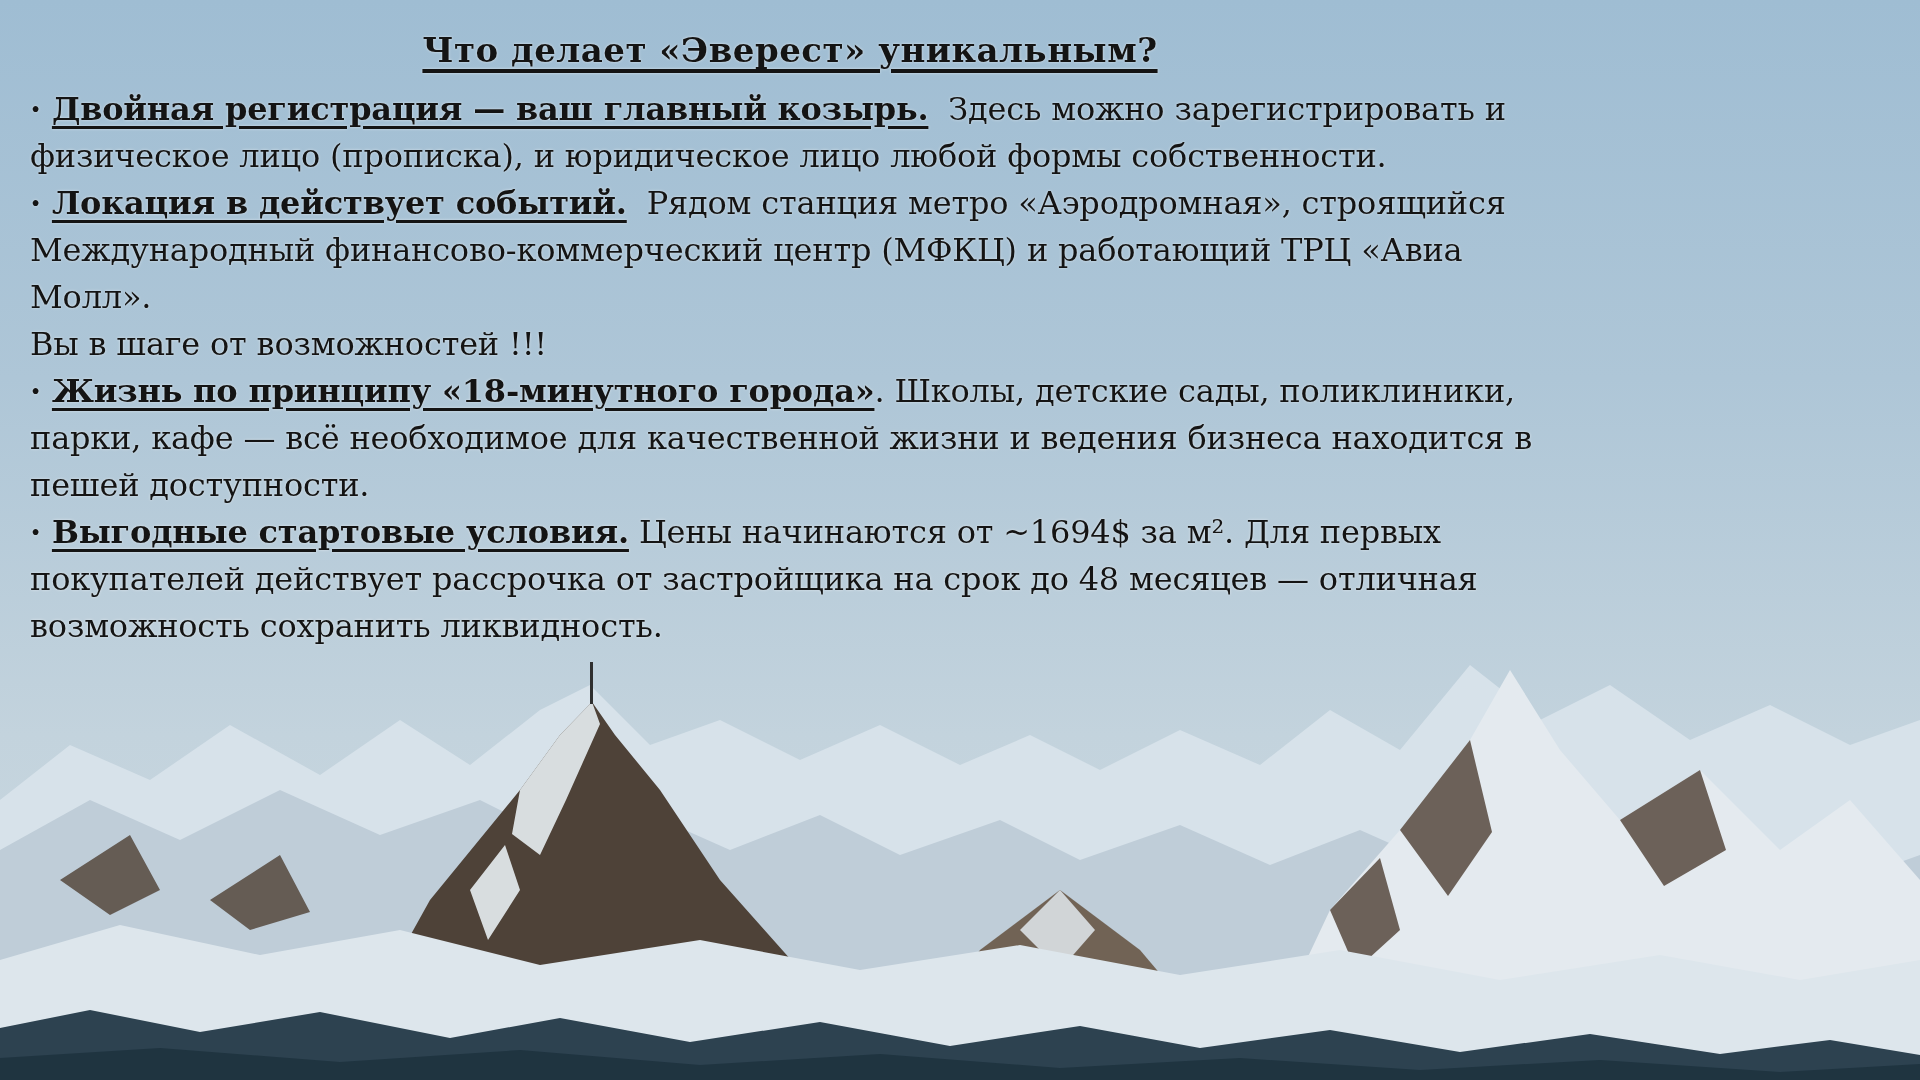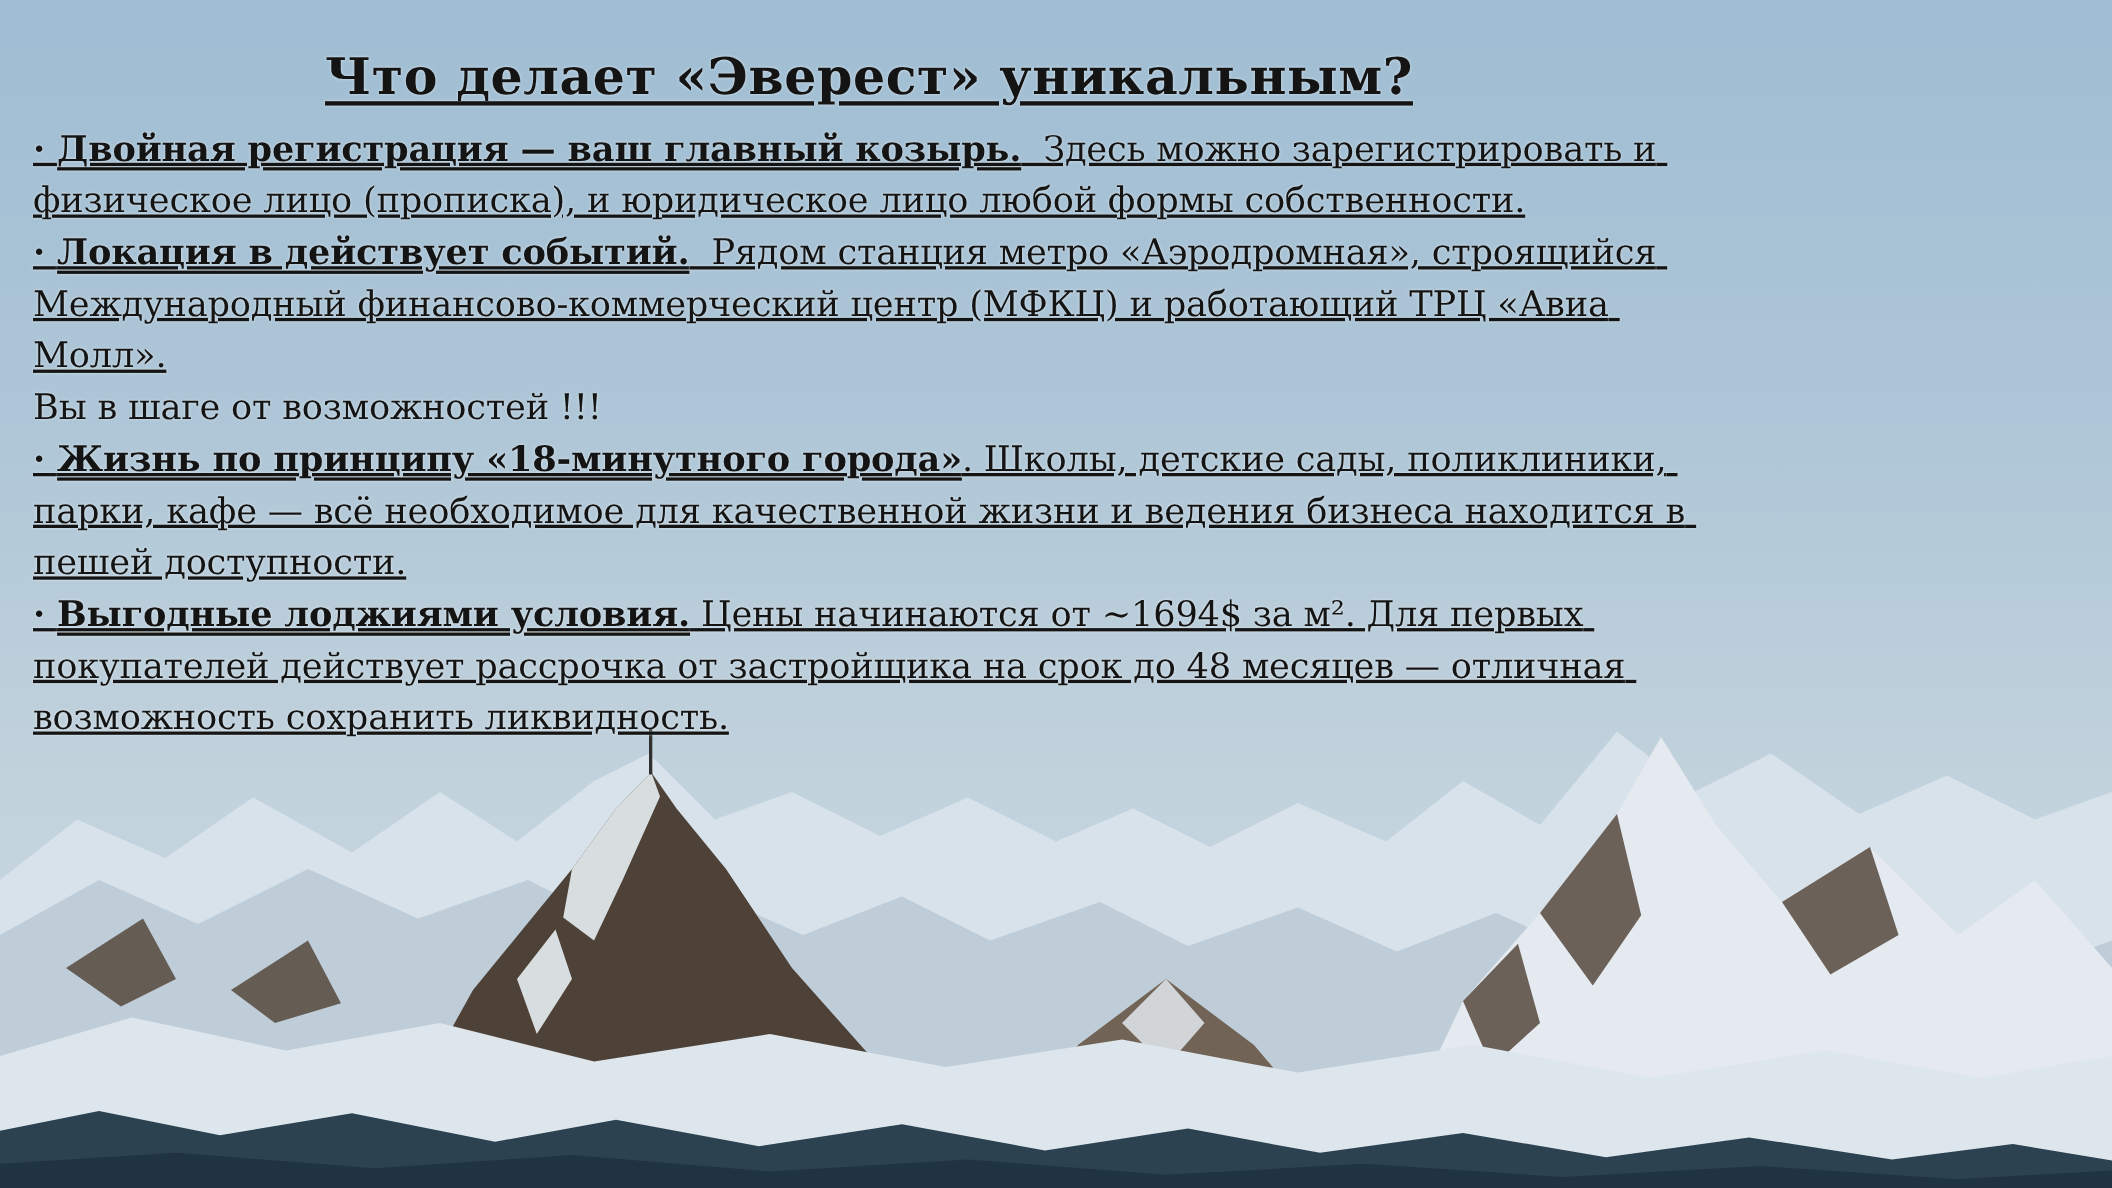--- a/index.html
+++ b/index.html
@@ -23,38 +23,37 @@
   }
   .content {
     position: absolute;
     top: 0; left: 0;
     width: 1560px;
     padding: 30px 10px 0 30px;
     color: #141414;
   }
   .title {
     text-align: center;
-    font-size: 46px;
+    font-size: 34px;
     font-weight: 700;
-    margin: 12px 0 16px 0;
+    margin: 0 0 16px 0;
     letter-spacing: 0.5px;
     text-decoration: underline;
     text-decoration-thickness: 4px;
     text-underline-offset: 7px;
     text-shadow: 0 0 3px rgba(255,255,255,0.55), 0 0 1px rgba(255,255,255,0.4);
   }
   .bullets { }
   .bullet {
     font-size: 32px;
     line-height: 47px;
     margin: 0;
     white-space: pre-wrap;
     letter-spacing: -0.2px;
     text-shadow: 0 0 3px rgba(255,255,255,0.5), 0 0 1px rgba(255,255,255,0.35);
-    text-decoration: underline;
   }
   .bullet .marker { font-weight: 700; }
   .bullet .lead {
     font-weight: 700;
     text-decoration: underline;
     text-decoration-thickness: 3px;
     text-underline-offset: 6px;
   }
   .bullet .body { font-weight: 400; }
   .tail-line {
@@ -112,18 +111,18 @@
     <div class="tail-line"><span class="tail">Вы в шаге от возможностей !!!</span></div>
   </div>
 
   <div>
     <p class="bullet"><span class="marker">· </span><span class="lead">Жизнь по принципу «18-минутного города»</span><span class="body">. Школы, детские сады, поликлиники, парки, кафе — всё необходимое для качественной жизни и ведения бизнеса находится в пешей доступности.</span></p>
 
   </div>
 
 
   <div>
-    <p class="bullet"><span class="marker">· </span><span class="lead">Выгодные лоджиями условия.</span><span class="body"> Цены начинаются от ~1694$ за м². Для первых покупателей действует рассрочка от застройщика на срок до 48 месяцев — отличная возможность сохранить ликвидность.</span></p>
+    <p class="bullet"><span class="marker">· </span><span class="lead">Выгодные стартовые условия.</span><span class="body"> Цены начинаются от ~1694$ за м². Для первых покупателей действует рассрочка от застройщика на срок до 48 месяцев — отличная возможность сохранить ликвидность.</span></p>
 
   </div>
 </div>
   </div>
 </div>
 
 </body></html>

